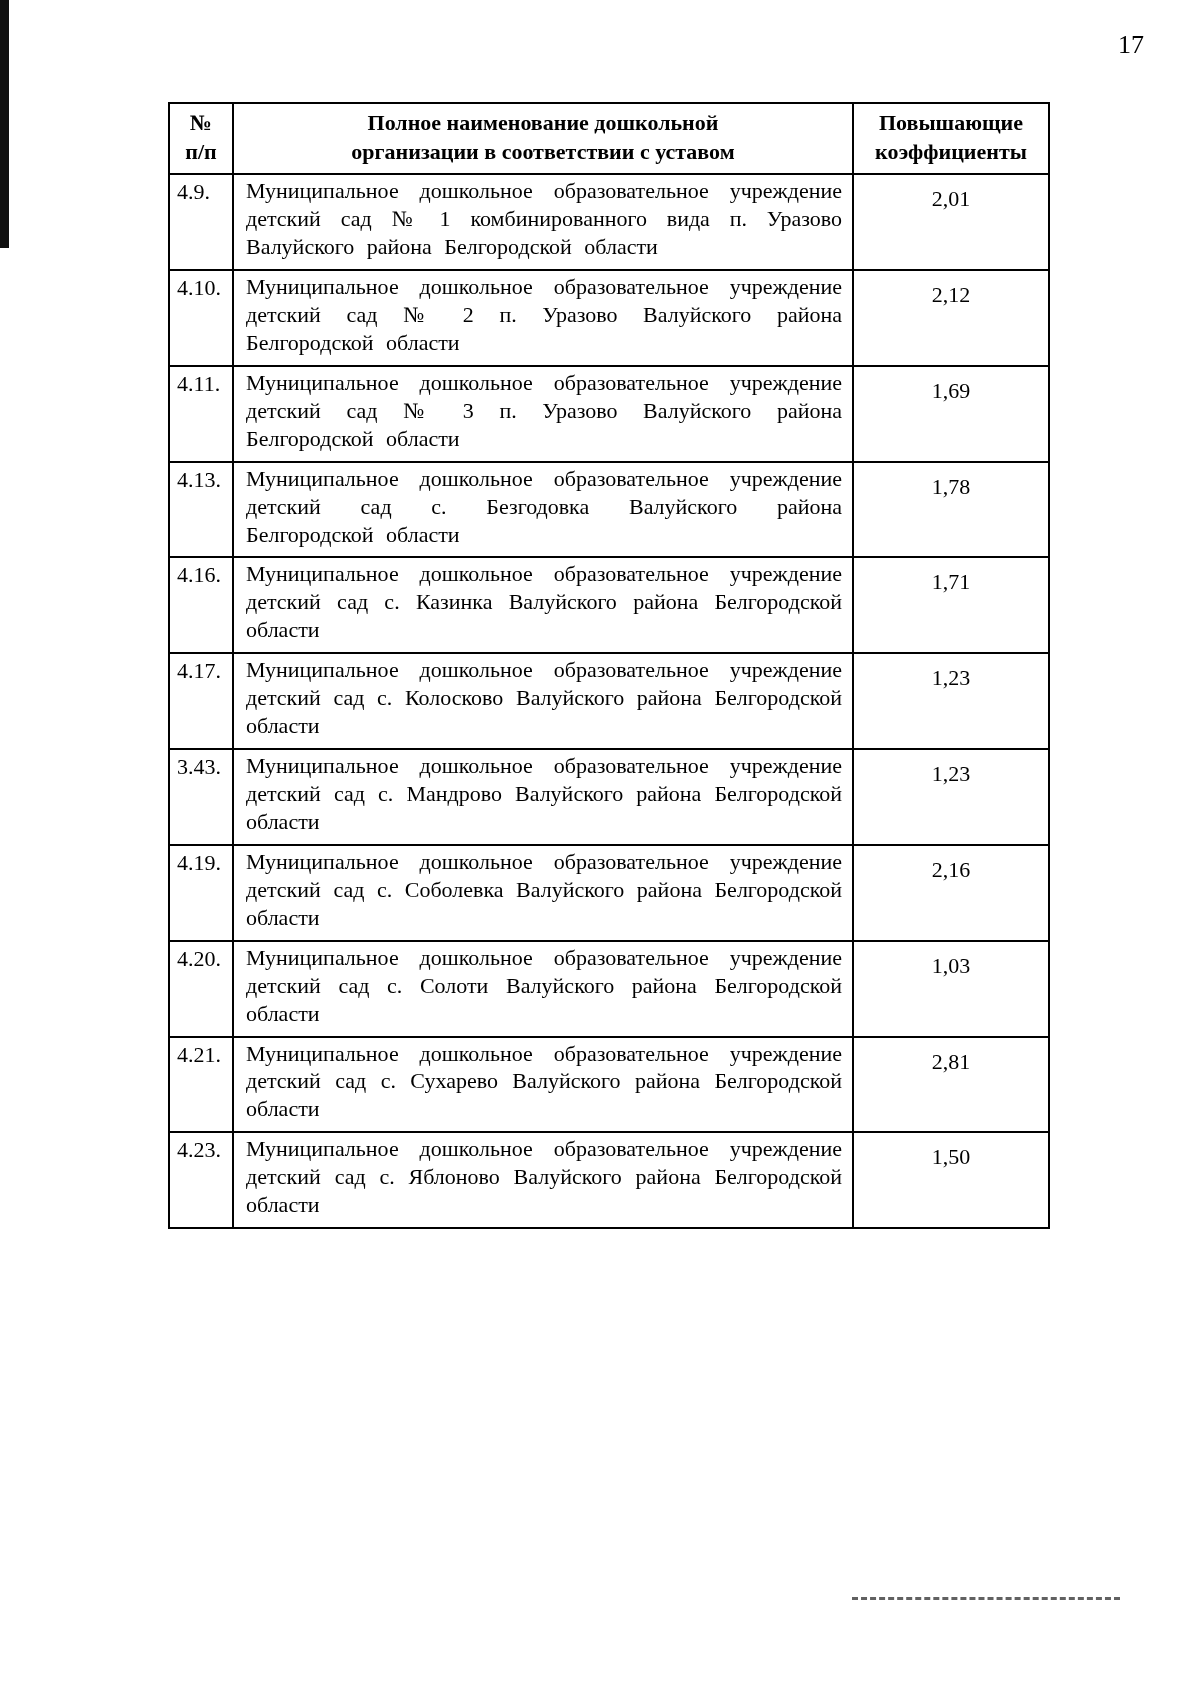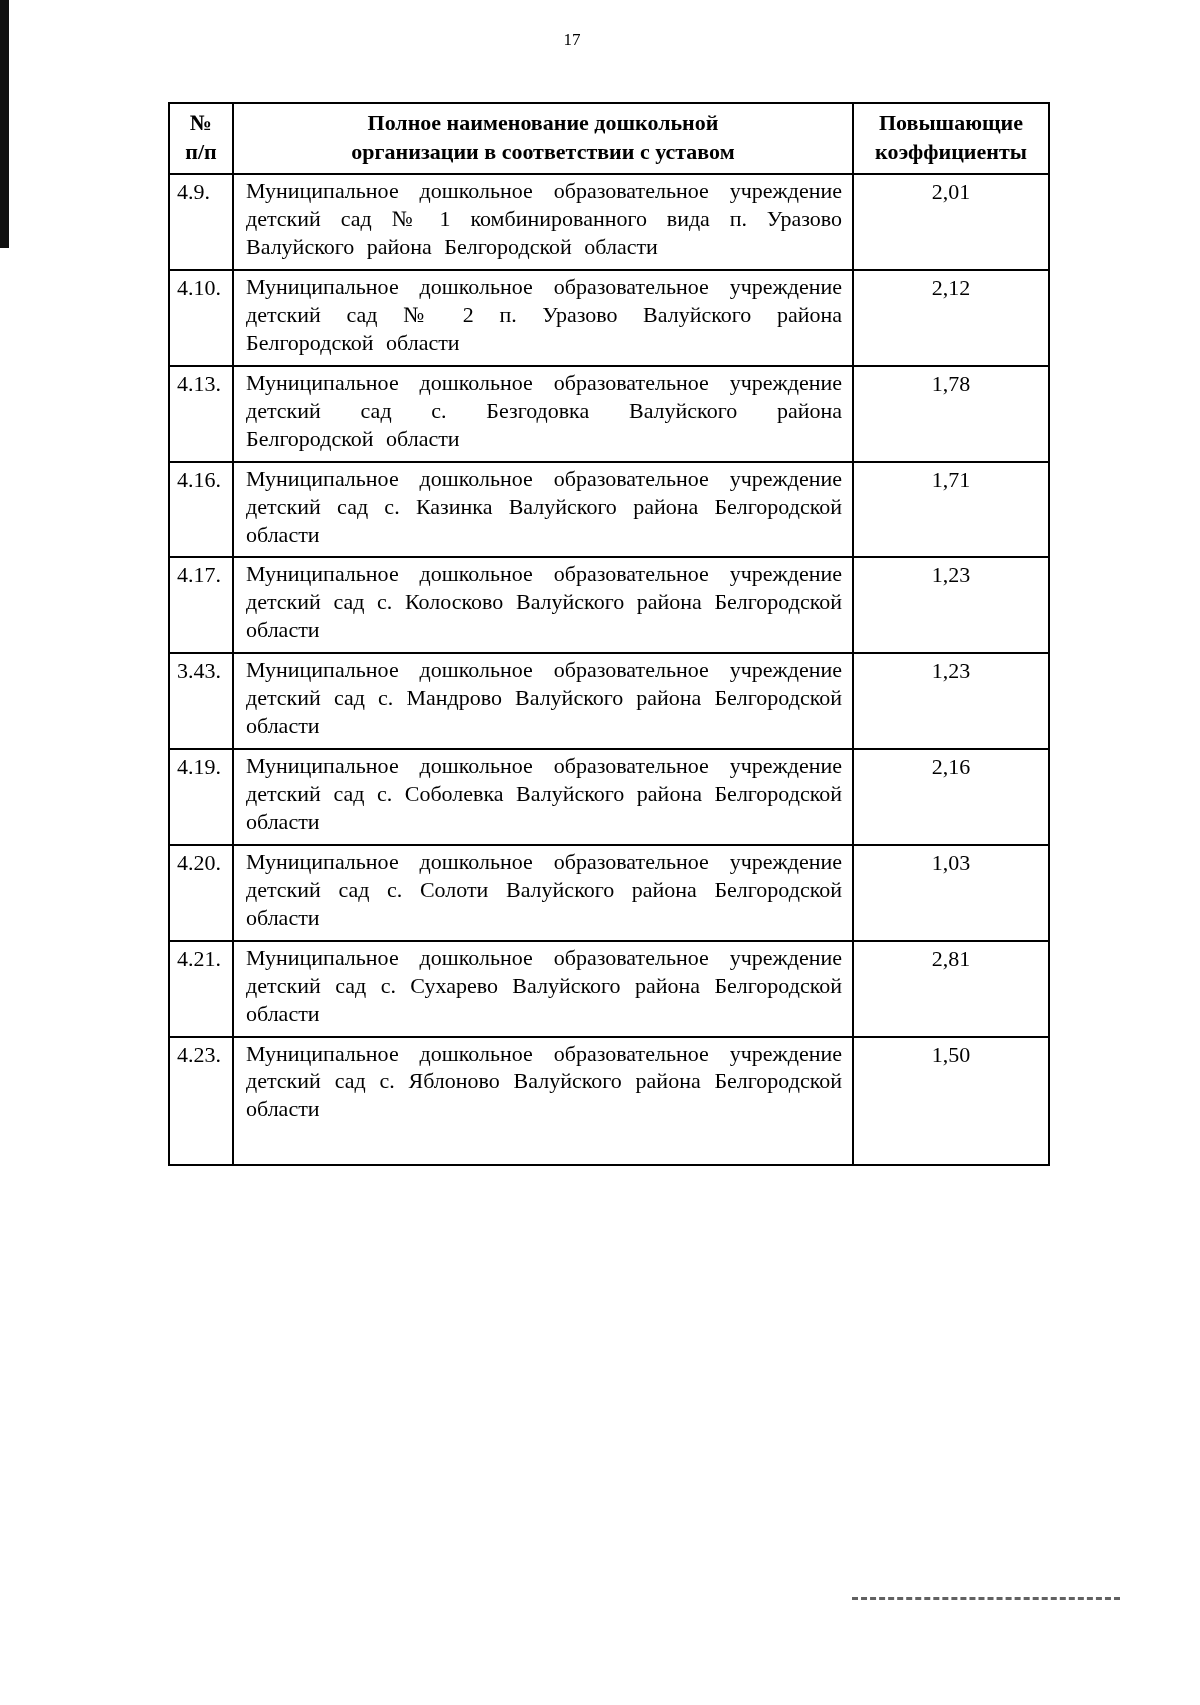--- a/index.html
+++ b/index.html
@@ -10,22 +10,22 @@
     position: relative;
     font-family: "Liberation Serif", "DejaVu Serif", serif;
     color: #000;
     overflow: hidden;
   }
   .page-number {
     position: absolute;
     top: 30px;
     left: 0;
     width: 1144px;
-    text-align: center;
-    font-size: 17px;
+    text-align: right;
+    font-size: 26px;
   }
   .scan-bar {
     position: absolute;
     left: 0;
     top: 0;
     width: 9px;
     height: 248px;
     background: #101010;
   }
   .scan-dash {
@@ -65,25 +65,25 @@
   }
   .doc-table td.name {
     text-align: justify;
     padding: 2px 10px 8px 12px;
     line-height: 1.27;
     word-spacing: 7px;
     margin-top: 11px;
   }
   .doc-table td.coef {
     text-align: center;
-    padding: 3px 4px;
+    padding: 10px 4px;
     line-height: 1.3;
   }
   .doc-table tr:last-child td {
-    height: 128px;
+    height: 96px;
   }
 </style>
 </head>
 <body>
 
 <div class="scan-bar"></div>
 
 <div class="page-number">17</div>
 
 <table class="doc-table">
@@ -111,20 +111,25 @@
   <tbody>
       <tr>
         <td class="num">4.9.</td>
         <td class="name">Муниципальное дошкольное образовательное учреждение детский сад № 1 комбинированного вида п. Уразово Валуйского района Белгородской области</td>
         <td class="coef">2,01</td>
       </tr>
       <tr>
         <td class="num">4.10.</td>
         <td class="name">Муниципальное дошкольное образовательное учреждение детский сад № 2 п. Уразово Валуйского района Белгородской области</td>
         <td class="coef">2,12</td>
+      </tr>
+      <tr>
+        <td class="num">4.11.</td>
+        <td class="name">Муниципальное дошкольное образовательное учреждение детский сад № 3 п. Уразово Валуйского района Белгородской области</td>
+        <td class="coef">1,69</td>
       </tr>
       <tr>
         <td class="num">4.13.</td>
         <td class="name">Муниципальное дошкольное образовательное учреждение детский сад с. Безгодовка Валуйского района Белгородской области</td>
         <td class="coef">1,78</td>
       </tr>
       <tr>
         <td class="num">4.16.</td>
         <td class="name">Муниципальное дошкольное образовательное учреждение детский сад с. Казинка Валуйского района Белгородской области</td>
         <td class="coef">1,71</td>

